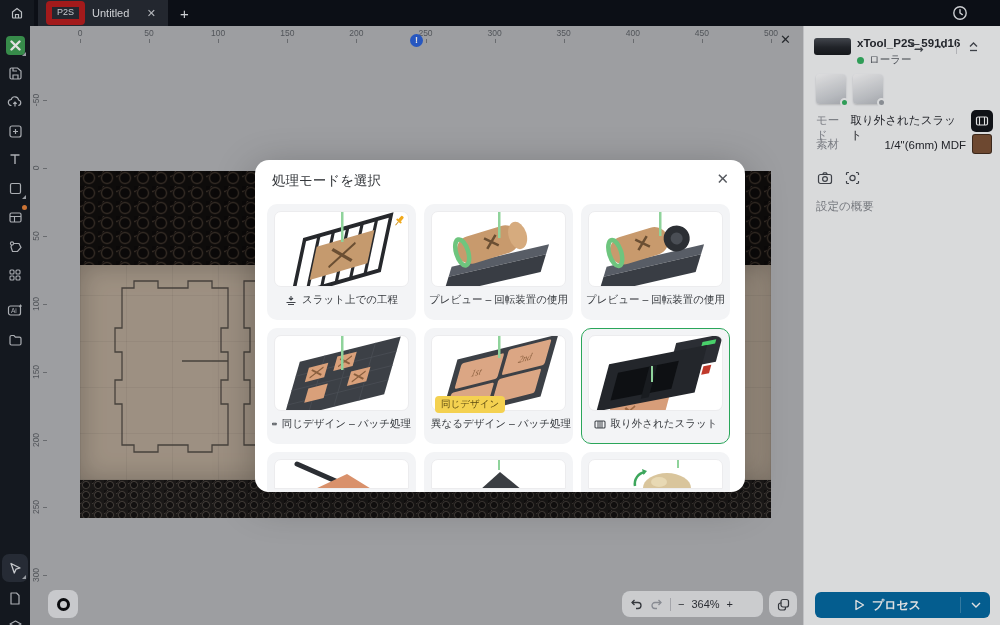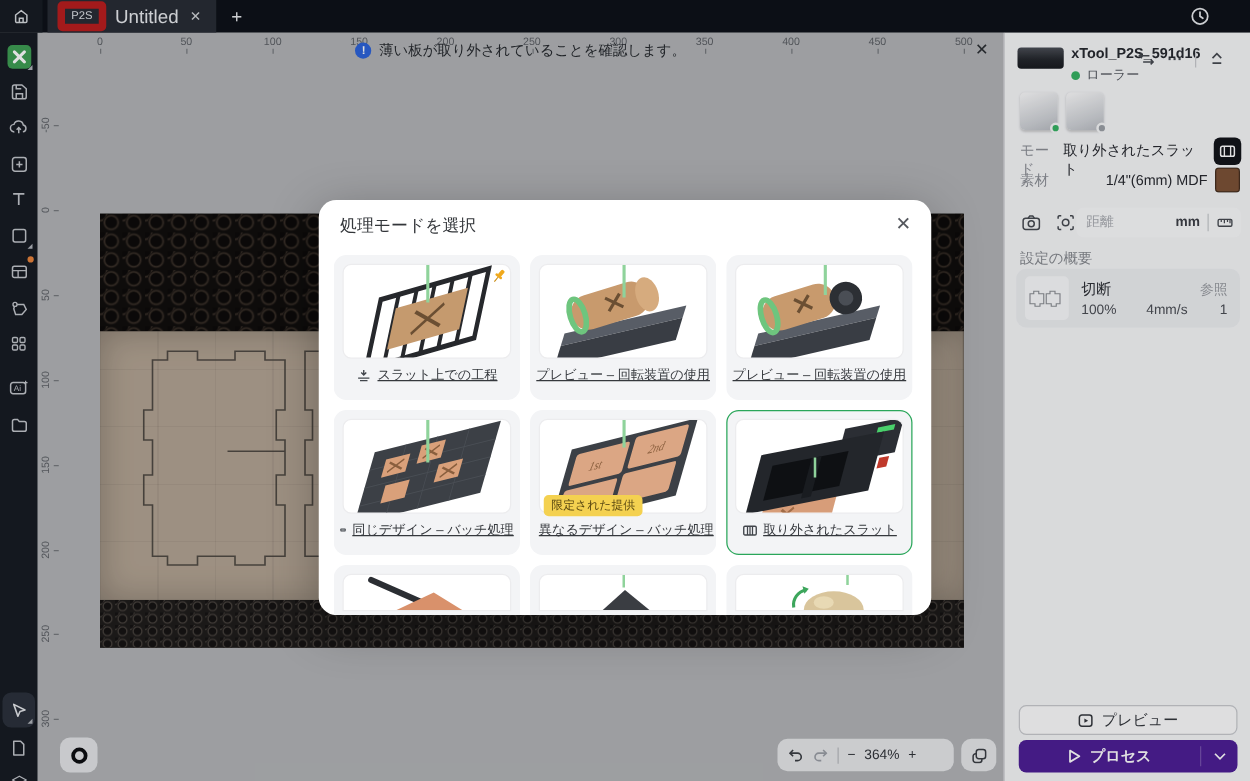--- a/index.html
+++ b/index.html
@@ -5,21 +5,21 @@
   html,body{margin:0;padding:0;background:#333;}
   #app{position:relative;width:1000px;height:625px;overflow:hidden;background:#b2b4b6;
        font-family:"Liberation Sans","DejaVu Sans",sans-serif;-webkit-font-smoothing:antialiased;}
   #app *{box-sizing:border-box;}
 
   
   .topbar{position:absolute;left:0;top:0;width:1000px;height:26px;background:#0c1016;z-index:3;display:flex;align-items:center;}
   .home-btn{width:34px;height:26px;display:flex;align-items:center;justify-content:center;background:#151a21;}
   .tab{height:26px;display:flex;align-items:center;gap:7px;background:#262b33;padding:0 10px 0 8px;min-width:130px;}
   .tab-badge{border:6px solid #b91c1c;color:#dfe2e6;font-size:9px;border-radius:4px;padding:1px 5px;line-height:1.1;}
-  .tab-title{color:#e9ebee;font-size:15px;flex:1;}
+  .tab-title{color:#e9ebee;font-size:11px;flex:1;}
   .tab-close{color:#cfd2d6;font-size:11px;cursor:pointer;padding:0 2px;}
   .newtab{color:#e9ebee;font-size:15px;margin-left:12px;cursor:pointer;}
   .clock{position:absolute;right:32px;top:5px;}
 
   
   .sidebar{position:absolute;left:0;top:26px;width:30px;height:599px;background:#151a21;z-index:2;}
   .sb-icon{position:absolute;left:50%;transform:translate(-50%,-50%);width:20px;height:20px;display:flex;align-items:center;justify-content:center;}
   .sb-logo{width:19px;height:19px;background:#3d9e52;border-radius:4px;display:flex;align-items:center;justify-content:center;}
   .sb-sel{position:absolute;left:2px;top:528px;width:26px;height:28px;background:#2a303a;border-radius:7px;}
   .dot-orange{position:absolute;right:-2px;top:-2px;width:5px;height:5px;border-radius:50%;background:#e8833a;}
@@ -84,35 +84,35 @@
   .dist-input{flex:1;min-width:0;border:0;outline:0;background:transparent;font-size:11px;color:#33363b;font-family:inherit;}
   .dist-input::placeholder{color:#a7aaaf;}
   .dist-unit{font-size:11px;font-weight:bold;color:#3c3f45;margin-right:6px;}
   .sum-title{position:absolute;left:12px;top:173px;font-size:11.5px;color:#85888d;}
   .sum-card{position:absolute;left:9px;top:189px;width:179px;height:47px;background:#eef0f2;border-radius:8px;cursor:pointer;}
   .sum-thumb{position:absolute;left:7px;top:6px;width:35px;height:35px;background:#fafbfc;border-radius:4px;display:flex;align-items:center;justify-content:center;}
   .sum-name{position:absolute;left:52px;top:8px;font-size:12px;color:#2e3136;}
   .sum-ref{position:absolute;right:10px;top:9px;font-size:11px;color:#9b9ea3;}
   .sum-num{position:absolute;top:27px;font-size:11px;color:#4a4d53;}
   .btn-preview{position:absolute;left:11px;top:538px;width:175px;height:24px;background:#fdfdfd;border:1px solid #c9cbce;border-radius:6px;display:flex;align-items:center;justify-content:center;gap:6px;font-size:12px;color:#33363b;cursor:pointer;}
-  .btn-process{position:absolute;left:11px;top:566px;width:175px;height:26px;background:#4c1d95;border-radius:6px;display:flex;align-items:center;color:#fff;cursor:pointer;}
+  .btn-process{position:absolute;left:11px;top:566px;width:175px;height:26px;background:#0369a1;border-radius:6px;display:flex;align-items:center;color:#fff;cursor:pointer;}
   .bp-main{flex:1;display:flex;align-items:center;justify-content:center;gap:7px;font-size:12px;font-weight:bold;}
   .bp-caret{width:30px;height:16px;border-left:1px solid rgba(255,255,255,.22);display:flex;align-items:center;justify-content:center;}
 
   
   .overlay{position:absolute;inset:0;background:rgba(13,16,20,.13);z-index:40;}
   .modal{position:absolute;left:255px;top:160px;width:490px;height:332px;background:#fff;border-radius:14px;z-index:50;
          box-shadow:0 10px 40px rgba(0,0,0,.3);overflow:hidden;}
   .m-title{position:absolute;left:17px;top:12px;font-size:13.5px;color:#33363a;}
   .m-close{position:absolute;right:16px;top:10px;font-size:15px;color:#55585e;cursor:pointer;}
   .cards{position:absolute;left:12px;top:44px;display:grid;grid-template-columns:repeat(3,149px);gap:8px 8px;}
   .card{position:relative;width:149px;height:116px;background:#f3f4f6;border-radius:10px;border:1.5px solid transparent;cursor:pointer;}
   .card.sel{border-color:#2aa65a;}
   .card-img{position:absolute;left:6px;top:6px;width:135px;height:76px;background:#fff;border:1px solid #ececee;border-radius:7px;overflow:hidden;}
-  .card-label{position:absolute;left:4px;right:4px;top:88px;display:flex;align-items:center;justify-content:center;gap:5px;font-size:10.5px;color:#35383d;white-space:nowrap;text-decoration:underline;}
+  .card-label{position:absolute;left:4px;right:4px;top:88px;display:flex;align-items:center;justify-content:center;gap:5px;font-size:10.5px;color:#35383d;white-space:nowrap;}
   .pin{position:absolute;right:9px;top:9px;z-index:2;}
   .badge{position:absolute;left:10px;bottom:30px;background:#f4d150;color:#5c4a12;font-size:9.5px;padding:2px 6px;border-radius:4px;z-index:2;}
   .card.partial{height:40px;border-radius:10px 10px 0 0;}
   .card.partial .card-img{height:30px;border-radius:7px 7px 0 0;}
 </style>
 </head>
 <body>
 
 <div id="app">
 
@@ -264,21 +264,20 @@
         <span class="rl" style="top: 413.5px;">200</span>
         <i class="rlt" style="top: 413.5px;"></i>
         <span class="rl" style="top: 481.4px;">250</span>
         <i class="rlt" style="top: 481.4px;"></i>
         <span class="rl" style="top: 549.3px;">300</span>
         <i class="rlt" style="top: 549.3px;"></i>
       </div>
 
     <div class="notif">
       <span class="notif-i">!</span>
-      <span class="notif-t">薄い板が取り外されていることを確認します。</span>
       <span class="notif-x">✕</span>
     </div>
 
     <div class="bed">
       <div class="hc hc-top"></div>
       <div class="board"></div>
       <div class="gravel"></div>
       <svg class="design" width="691" height="347" viewBox="0 0 691 347">
         <g fill="none" stroke="#45403a" stroke-width="1.3" opacity="0.9">
           <path d="M42,117 h12 v-7 h24 v7 h30 v-7 h24 v7 h16 v40 h-7 v24 h7 v28 h-7 v24 h7 v41 h-16 v7 h-24 v-7 h-30 v7 h-24 v-7 h-12 v-41 h-7 v-24 h7 v-28 h-7 v-24 h7 z"></path>
@@ -375,56 +374,23 @@
             <circle cx="8" cy="8" r="2.4" fill="none" stroke="#45494f" stroke-width="1.2"></circle>
           </svg>
         </span>
       <span class="tb-btn">
           <svg width="15" height="14" viewBox="0 0 15 14">
             <path d="M1.5 4V2.5A1 1 0 0 1 2.5 1.5H4 M11 1.5h1.5a1 1 0 0 1 1 1V4 M13.5 10v1.5a1 1 0 0 1-1 1H11 M4 12.5H2.5a1 1 0 0 1-1-1V10" fill="none" stroke="#45494f" stroke-width="1.2"></path>
             <circle cx="7.5" cy="7" r="2.6" fill="none" stroke="#45494f" stroke-width="1.2"></circle>
           </svg>
         </span>
     </div>
-    <div class="dist-wrap">
-      <input class="dist-input" placeholder="距離" style="">
-      <span class="dist-unit">mm</span>
-      <span class="rp-div-v" style="position:static;margin-right:6px"></span>
-      <span class="tb-btn">
-          <svg width="14" height="12" viewBox="0 0 14 12">
-            <rect x="1.5" y="3.5" width="11" height="5.5" rx="1" fill="none" stroke="#45494f" stroke-width="1.1"></rect>
-            <path d="M4 3.5v2M6.5 3.5v3M9 3.5v2M11 3.5v3" stroke="#45494f" stroke-width="1"></path>
-          </svg>
-        </span>
-    </div>
 
     <span class="sum-title">設定の概要</span>
-    <div class="sum-card">
-      <div class="sum-thumb">
-        <svg width="29" height="18" viewBox="0 0 29 18">
-            <g fill="none" stroke="#8b8e93" stroke-width="0.9">
-              <path d="M1,5 h3 v-2 h4 v2 h4 v8 h-3 v2 h-4 v-2 h-4z"></path>
-              <path d="M14,5 h3 v-2 h4 v2 h4 v8 h-3 v2 h-4 v-2 h-4z"></path>
-            </g>
-          </svg>
-      </div>
-      <span class="sum-name">切断</span>
-      <span class="sum-ref">参照</span>
-      <span class="sum-num" style="left:52px">100%</span>
-      <span class="sum-num" style="left:104px">4mm/s</span>
-      <span class="sum-num" style="right:10px">1</span>
-    </div>
-
-    <div class="btn-preview">
-      <svg width="13" height="13" viewBox="0 0 13 13">
-          <rect x="1.5" y="2" width="10" height="9" rx="2" fill="none" stroke="#33363b" stroke-width="1.2"></rect>
-          <path d="M5.5 4.8 8.5 6.5 5.5 8.2z" fill="#33363b"></path>
-        </svg>
-      <span>プレビュー</span>
-    </div>
+
     <div class="btn-process">
       <span class="bp-main">
         <svg width="11" height="12" viewBox="0 0 11 12">
             <path d="M2 1.5 9.5 6 2 10.5z" fill="none" stroke="#fff" stroke-width="1.4" stroke-linejoin="round"></path>
           </svg>
         <span>プロセス</span>
       </span>
       <span class="bp-caret">
         <svg width="10" height="6" viewBox="0 0 10 6">
             <path d="M1 1l4 4 4-4" fill="none" stroke="#fff" stroke-width="1.4"></path>
@@ -594,21 +560,21 @@
               <g fill="#8a5f3e" font-size="9" font-style="italic" font-family="Liberation Serif,serif">
                 <text x="-32" y="-8">1st</text>
                 <text x="16" y="-10">2nd</text>
                 <text x="-34" y="18">3rd</text>
               </g>
             </g>
               </g>
             <rect x="66" y="0" width="2.5" height="22" fill="#8fd39b"></rect>
           </svg>
         </div>
-        <span class="badge">限定された提供</span>
+        <span class="badge">同じデザイン</span>
         <div class="card-label">
           <svg width="14" height="10" viewBox="0 0 14 10">
               <rect x="0.8" y="1.5" width="12.4" height="7" rx="1.5" fill="#41454b"></rect>
               <path d="M3 4h8M3 6h8" stroke="#f3f4f6" stroke-width="0.9"></path>
             </svg>
           <span>異なるデザイン – バッチ処理</span>
         </div>
       </div>
 
       <div class="card sel">

